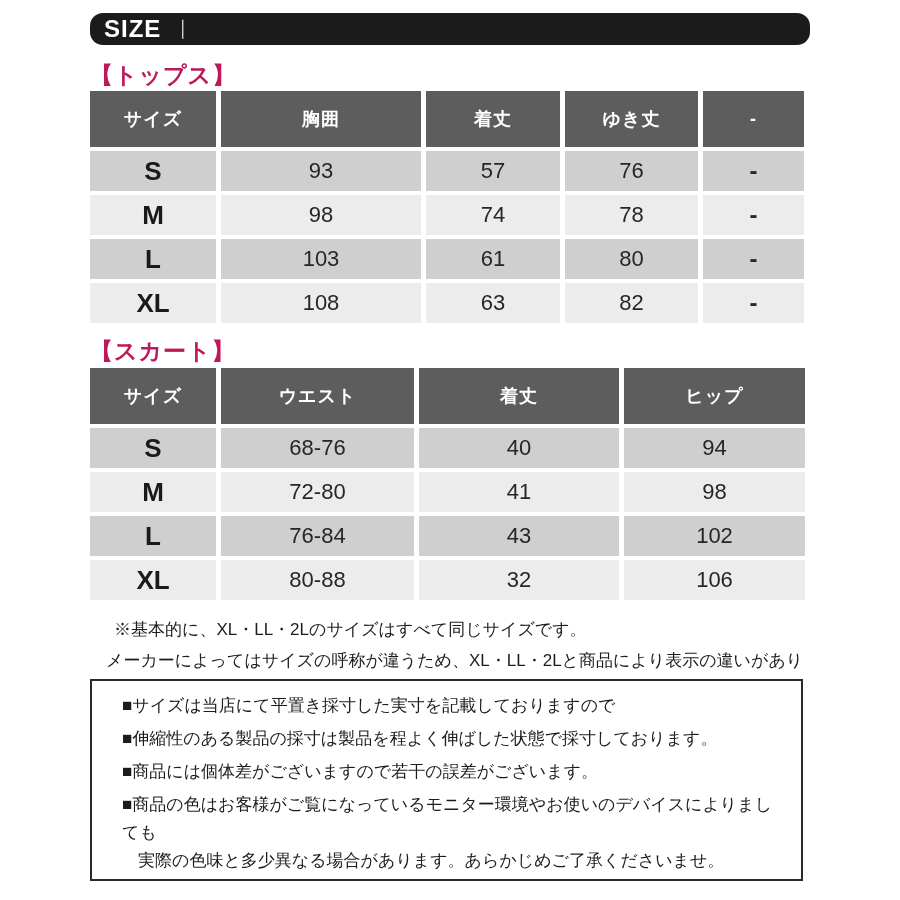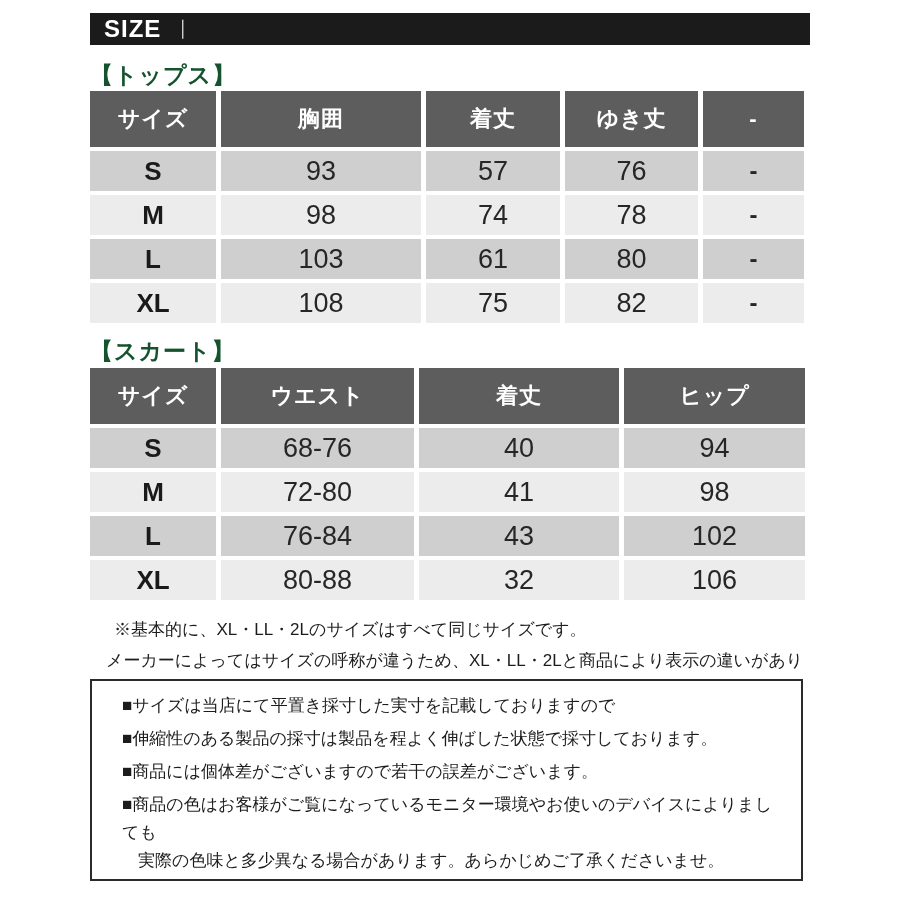--- a/index.html
+++ b/index.html
@@ -6,48 +6,48 @@
   html,body { background:#ffffff; }
   body {
     width:900px; height:900px; position:relative; overflow:hidden;
     font-family:"Liberation Sans", sans-serif; color:#1f1f1f;
   }
 
   
   .size-bar {
     position:absolute; left:90px; top:13px; width:720px; height:32px;
     background:#1b1b1b; color:#ffffff;
-    display:flex; align-items:center; padding-left:14px;
+    display:flex; align-items:center; padding-left:14px;border-radius:13px;
   }
   .size-bar .brand { font-size:24px; font-weight:bold; letter-spacing:1px; }
   .size-bar .sep   { font-size:19px; font-weight:normal; margin:0 12px 2px 12px; color:#e8e8e8; }
   .size-bar .subtitle { font-size:18px; font-weight:bold; letter-spacing:0.5px; }
 
   .section-title {
-    position:absolute; left:90px; font-size:23px; font-weight:bold; color:#14532d;
+    position:absolute; left:90px; font-size:23px; font-weight:bold; color:#be185d;
     letter-spacing:1px;
   }
   #title-tops  { top:60px; }
   #title-skirt { top:336px; }
 
   table.size-table {
     position:absolute; left:85px;
     border-collapse:separate; border-spacing:5px 4px;
     table-layout:fixed;
   }
   #table-tops  { top:87px; }
   #table-skirt { top:364px; }
 
   .size-table th {
-    background:#5d5d5d; color:#ffffff; font-size:22px; font-weight:bold;
+    background:#5d5d5d; color:#ffffff; font-size:18px; font-weight:bold;
     height:56px; text-align:center; vertical-align:middle; letter-spacing:1px;
   }
   .size-table td {
     height:40px; text-align:center; vertical-align:middle;
-    font-size:27px; color:#262626;
+    font-size:22px; color:#262626;
   }
   .size-table tbody tr:nth-child(odd)  td { background:#cfcfcf; }
   .size-table tbody tr:nth-child(even) td { background:#ececec; }
   .size-table td.size-cell { font-weight:bold; font-size:26px; color:#1a1a1a; }
   .size-table td.dash-cell { font-weight:bold; font-size:24px; }
 
   .notes {
     position:absolute; left:90px; top:614px; width:730px;
     font-size:17px; line-height:31px; color:#1c1c1c;
   }
@@ -108,21 +108,21 @@
     <tr>
       <td class="size-cell">L</td>
       <td>103</td>
       <td>61</td>
       <td>80</td>
       <td class="dash-cell">-</td>
     </tr>
     <tr>
       <td class="size-cell">XL</td>
       <td>108</td>
-      <td>75</td>
+      <td>63</td>
       <td>82</td>
       <td class="dash-cell">-</td>
     </tr>
   </tbody>
 </table>
 
 <div class="section-title" id="title-skirt">【スカート】</div>
 
 <table class="size-table" id="table-skirt">
   <colgroup>

